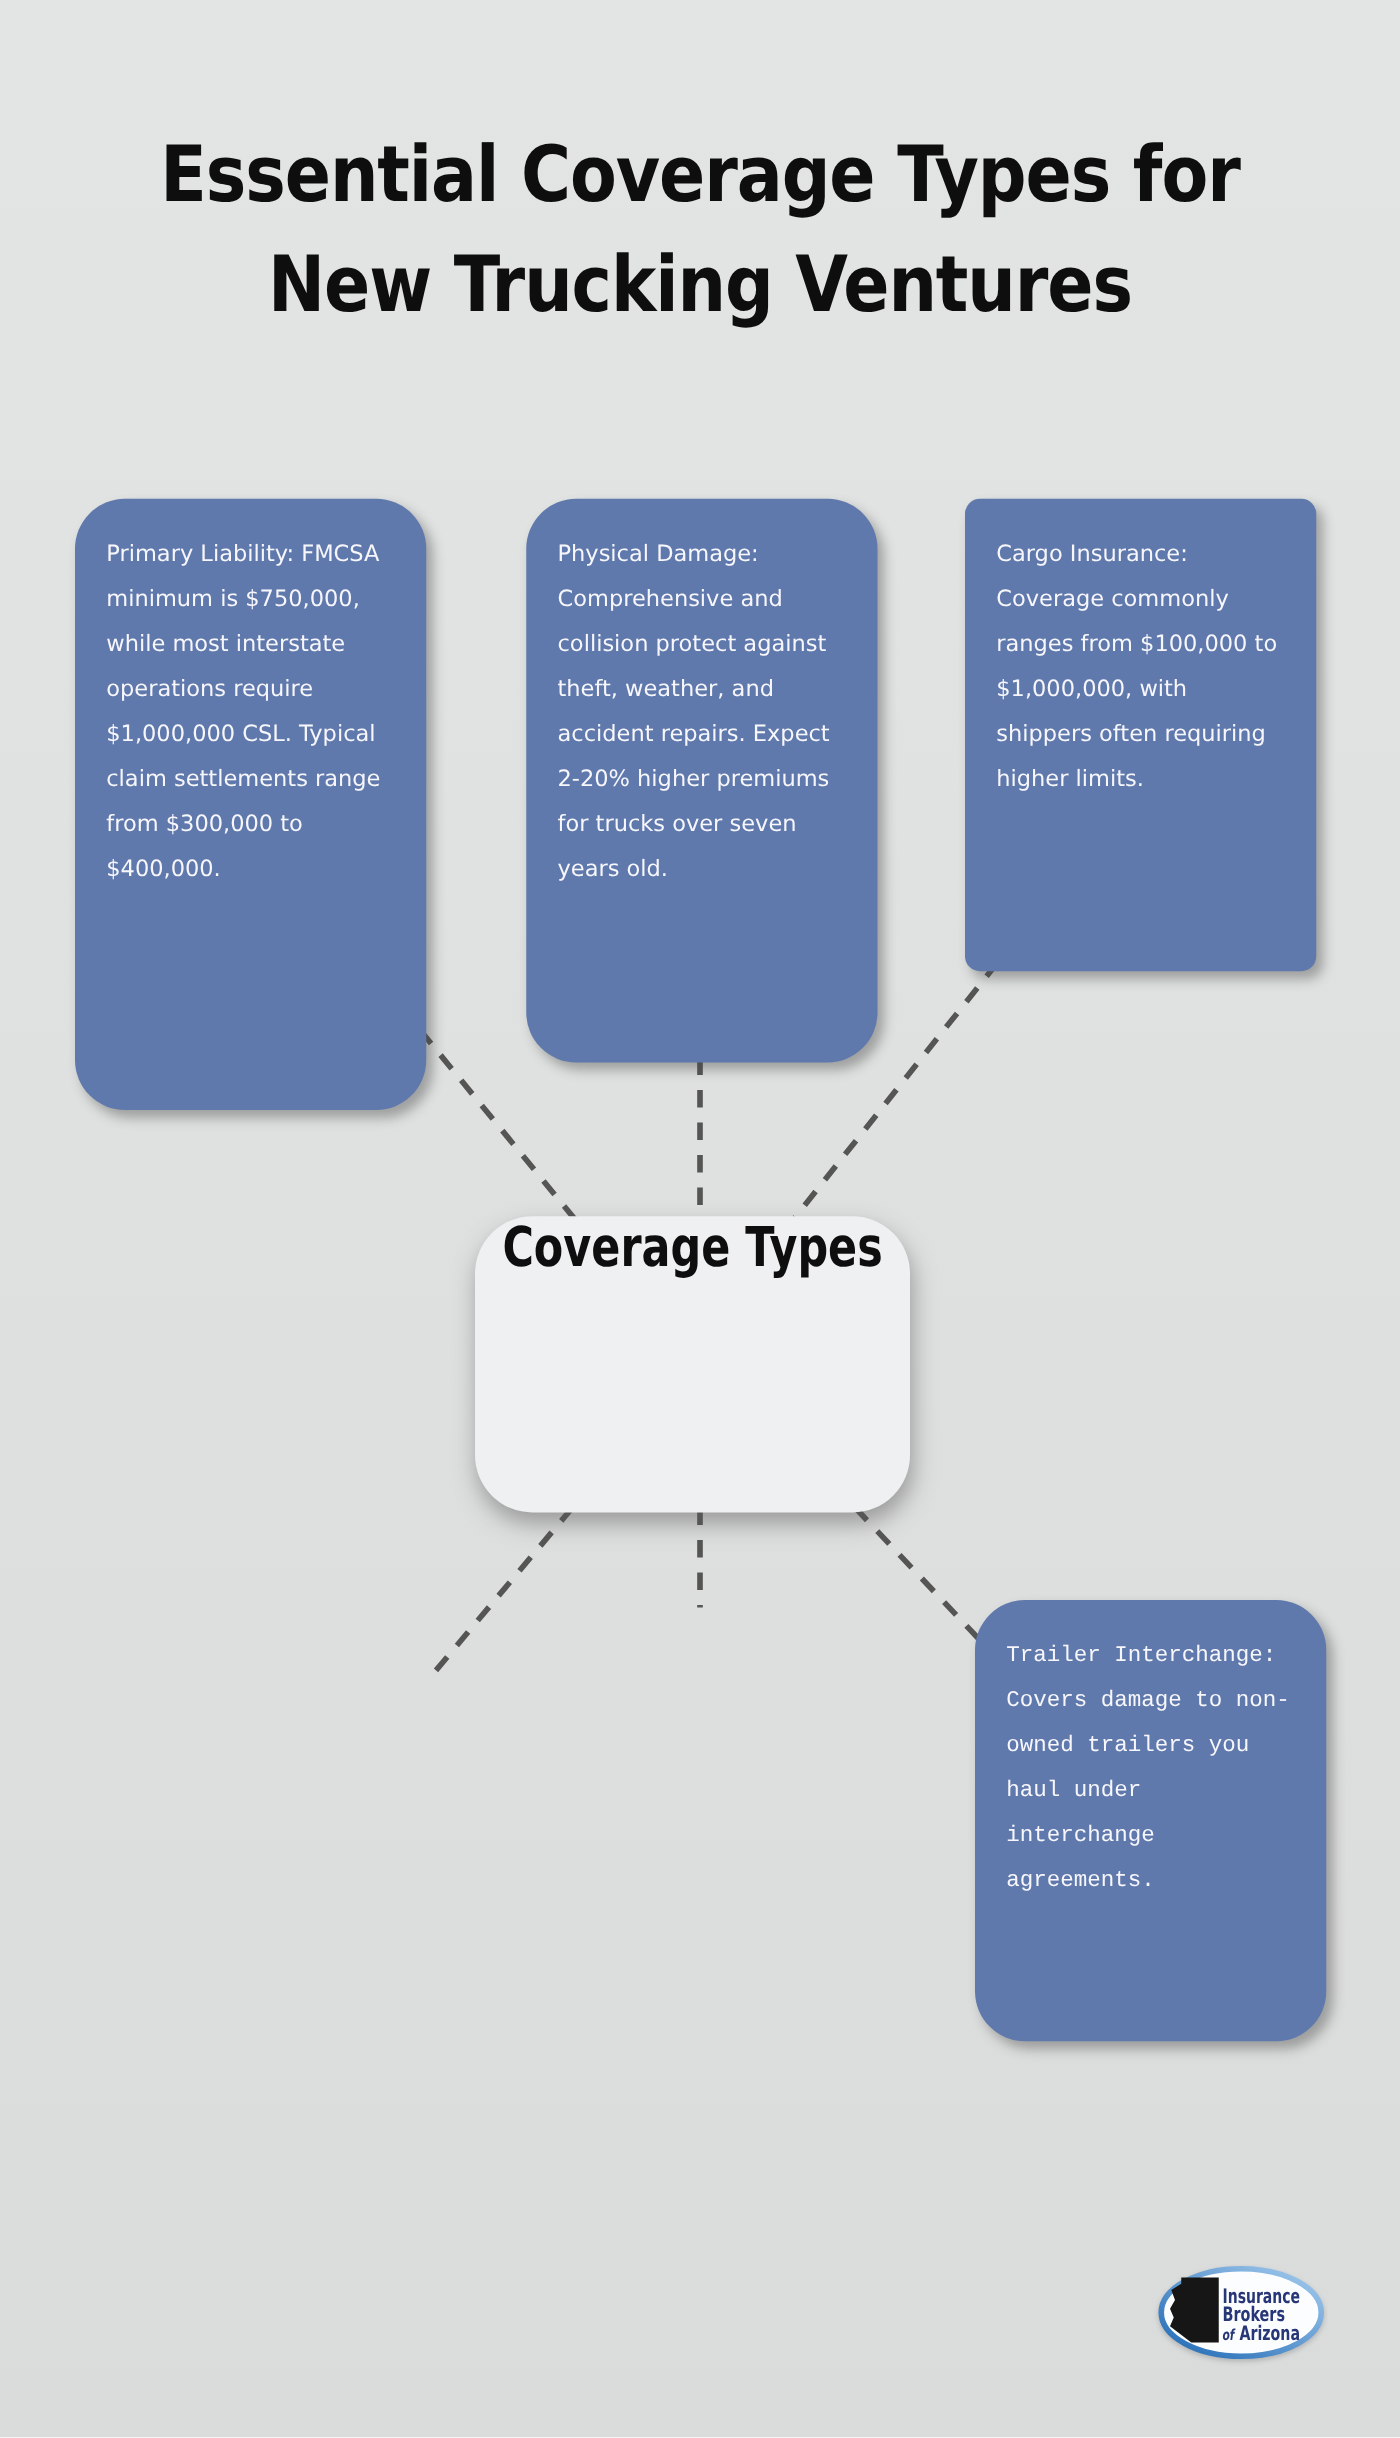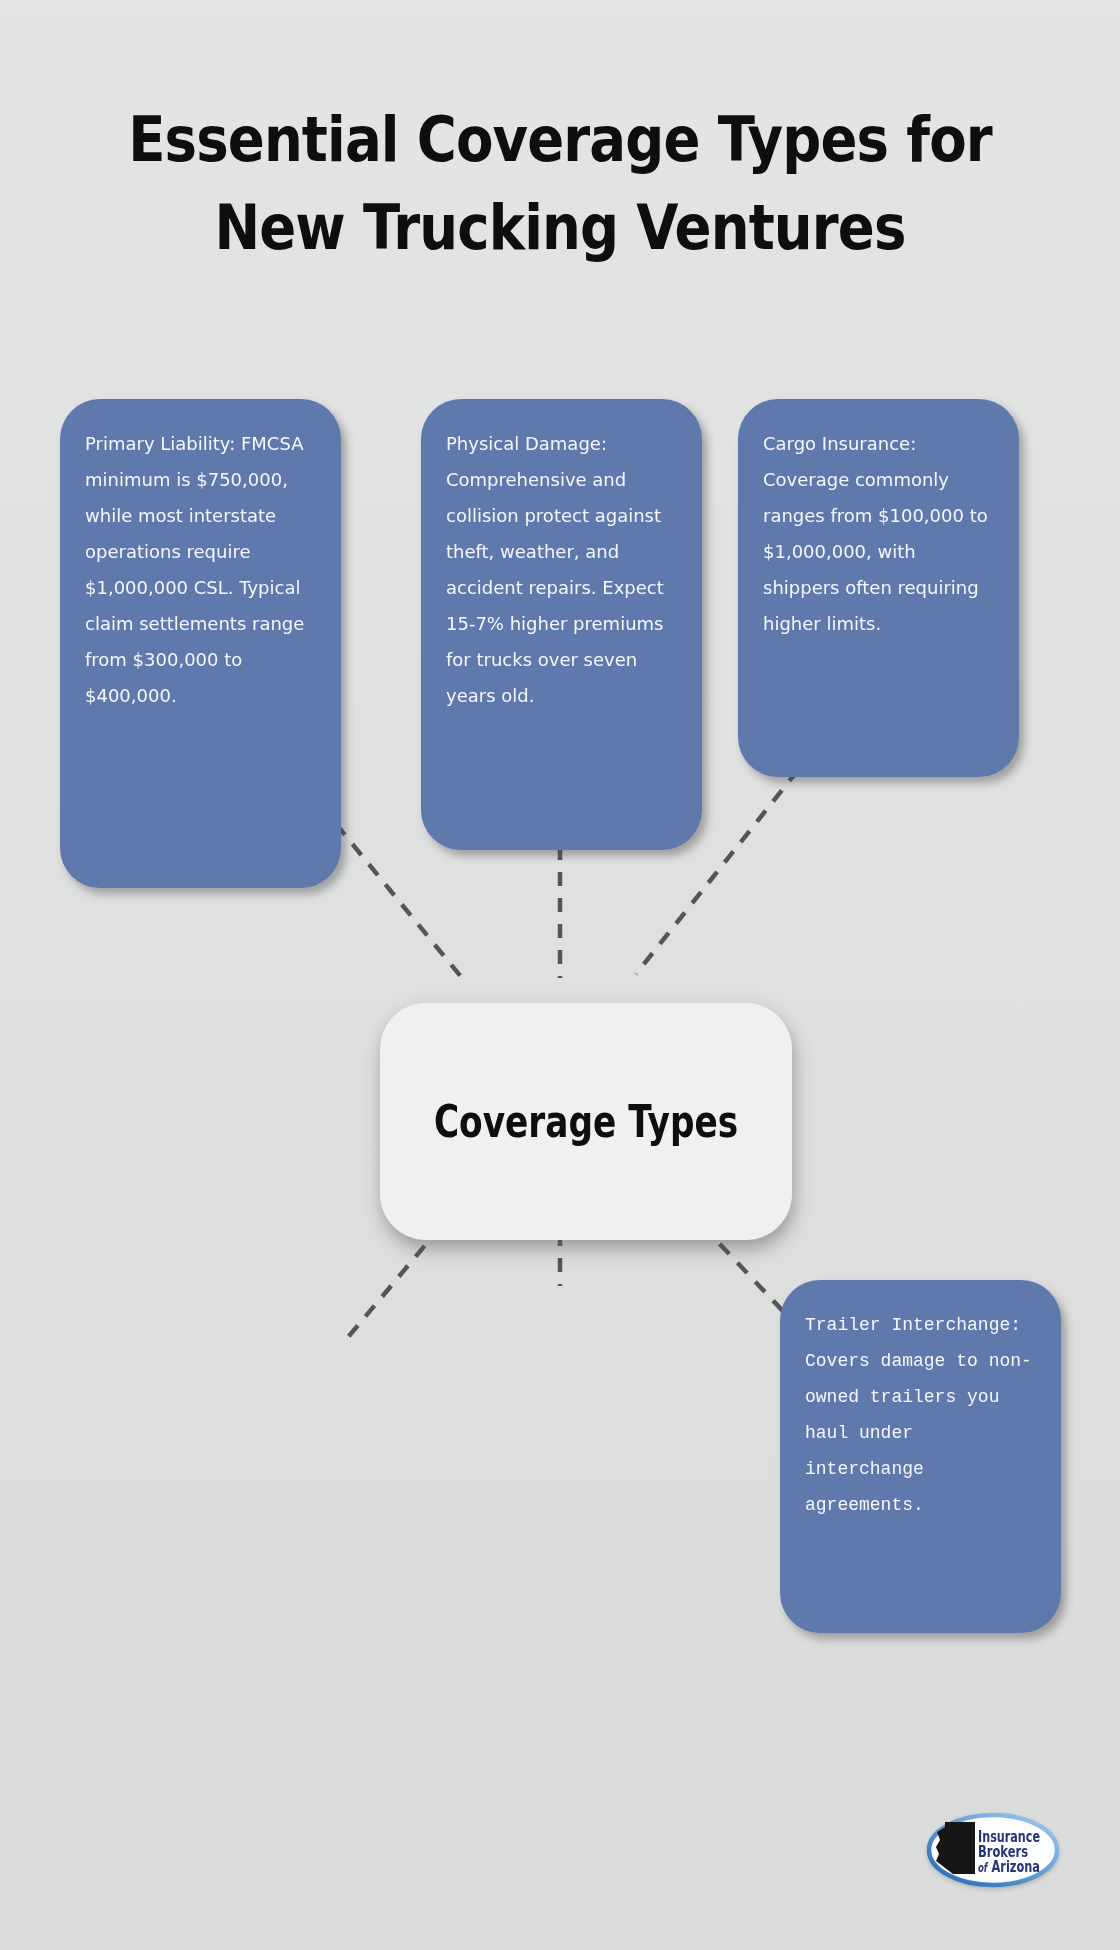--- a/index.html
+++ b/index.html
@@ -27,29 +27,29 @@
   .node{
     position:absolute; width:281px; box-sizing:border-box;
     background:var(--node-fill); border-radius:40px;
     padding:27px 25px 26px 25px;
     box-shadow:5px 6px 9px rgba(70,70,70,0.42);
     color:var(--node-text);
   }
   .node p{margin:0; font-size:18px; line-height:36px; letter-spacing:0;}
   .n1{left:60px;  top:399px;  min-height:489px;}
   .n2{left:421px; top:399px;  min-height:451px;}
-  .n3{left:738px; top:399px;  min-height:378px;}
+  .n3{left:772px; top:399px;  min-height:378px;border-radius:12px;}
   .n4{left:60px;  top:1280px; min-height:428px;}
   .n5{left:421px; top:1280px; min-height:277px;}
   .n6{left:780px; top:1280px; min-height:353px;font-family:Liberation Mono, monospace;}
   .center-node{
-    position:absolute; left:380px; top:1003px; width:412px; height:237px;
+    position:absolute; left:380px; top:973px; width:348px; height:237px;
     background:var(--center-fill); border-radius:46px;
     box-shadow:2px 9px 18px rgba(90,90,90,0.5);
-    display:flex; align-items:center; justify-content:center;
+    display:flex; justify-content:center;
   }
   .center-node .label{
     font-size:44px; font-weight:bold; color:var(--center-text);
     transform:scaleX(0.78); transform-origin:50% 50%; white-space:nowrap;
   }
   .logo{position:absolute; left:923px; top:1810px; filter:drop-shadow(0 2px 2px rgba(0,0,0,0.18));}
   .logo text{fill:var(--logo-navy); font-family:"DejaVu Sans","Liberation Sans",sans-serif; font-weight:bold;}
 </style>
 </head>
 <body>
@@ -67,21 +67,21 @@
     <line x1="798" y1="770" x2="636" y2="974"></line>
     <line x1="458" y1="1206" x2="344" y2="1342"></line>
     <line x1="560" y1="1206" x2="560" y2="1286"></line>
     <line x1="684" y1="1206" x2="797" y2="1326"></line>
   </svg>
 
   <div class="node n1">
     <p>Primary Liability: FMCSA minimum is $750,000, while most interstate operations require $1,000,000 CSL. Typical claim settlements range from $300,000 to $400,000.</p>
   </div>
   <div class="node n2">
-    <p>Physical Damage: Comprehensive and collision protect against theft, weather, and accident repairs. Expect 15-7% higher premiums for trucks over seven years old.</p>
+    <p>Physical Damage: Comprehensive and collision protect against theft, weather, and accident repairs. Expect 2-20% higher premiums for trucks over seven years old.</p>
   </div>
   <div class="node n3">
     <p>Cargo Insurance: Coverage commonly ranges from $100,000 to $1,000,000, with shippers often requiring higher limits.</p>
   </div>
   <div class="node n6">
     <p>Trailer Interchange: Covers damage to non-owned trailers you haul under interchange agreements.</p>
   </div>
 
   <div class="center-node">
     <span class="label">Coverage Types</span>

